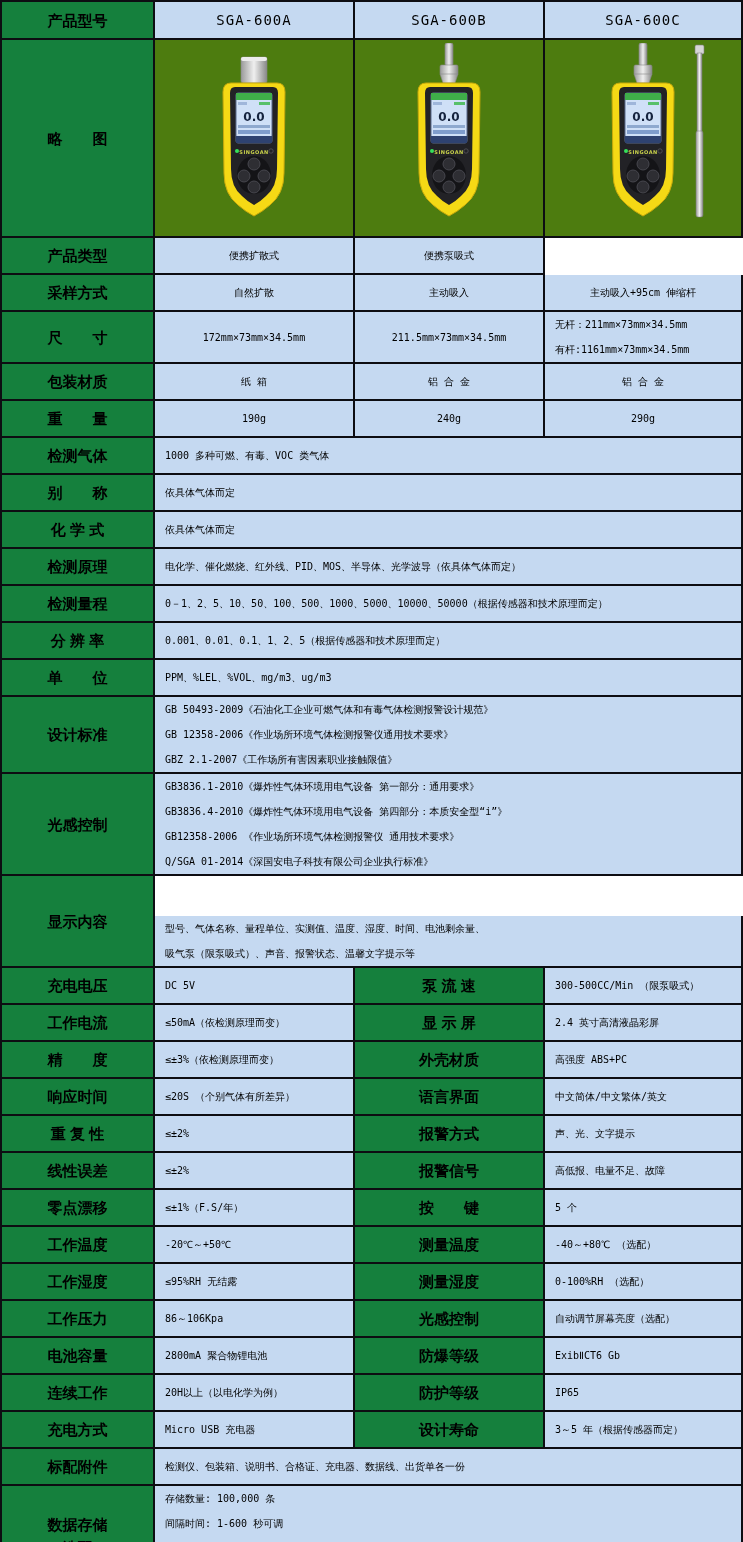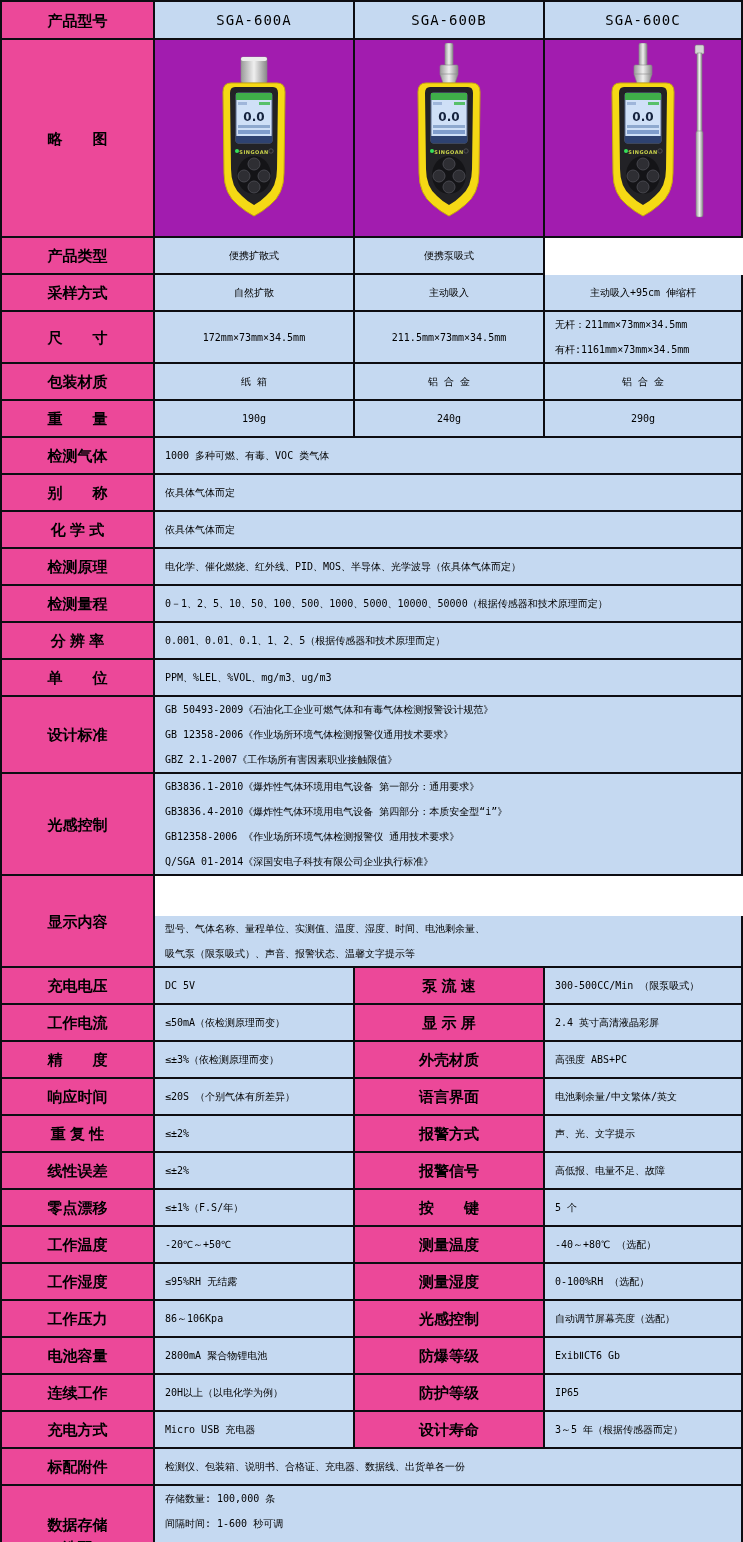--- a/index.html
+++ b/index.html
@@ -4,26 +4,26 @@
 <style>
   html,body{margin:0;padding:0;background:#fff;}
   body{width:743px;font-family:"Liberation Sans", sans-serif;color:#000;}
   .tbl{width:743px;box-sizing:border-box;border-left:2px solid #0d0d12;border-top:2px solid #0d0d12;}
   .row{display:grid;grid-template-columns:153px 200px 190px 198px;min-height:37px;}
   .row.rfull{grid-template-columns:153px 588px;}
   .row.r-head{min-height:38px;}
   .row.r-img{min-height:198px;}
   .cell{box-sizing:border-box;border-right:2px solid #0d0d12;border-bottom:2px solid #0d0d12;
         display:flex;align-items:center;justify-content:center;overflow:hidden;}
-  .lab{background:#ec4899;font-weight:bold;font-size:15px;text-align:center;line-height:21px;}
+  .lab{background:#15803d;font-weight:bold;font-size:15px;text-align:center;line-height:21px;}
   .val{background:#C5D9F1;font-size:10px;text-align:center;
        font-family:"DejaVu Sans Mono","Liberation Sans",sans-serif;}
   .val.model{font-size:14px;letter-spacing:1px;}
   .val.left, .val.fullv{justify-content:flex-start;text-align:center;padding:3px 16px 3px 10px;}
-  .imgcell{background:#a21caf;padding:2px 0;}
+  .imgcell{background:#4d7c0f;padding:2px 0;}
   .lines{flex-direction:column;align-items:flex-start;justify-content:center;}
   .lines.ctrlab{align-items:center;}
   .line{line-height:25px;white-space:nowrap;}
   .lab .line{line-height:23px;}
   svg{display:block;}
 </style>
 </head>
 <body>
 
 <div class="tbl">
@@ -257,21 +257,21 @@
     <div class="cell lab">精　　度</div>
     <div class="cell val fullv">≤±3%（依检测原理而变）</div>
     <div class="cell lab">外壳材质</div>
     <div class="cell val fullv">高强度 ABS+PC</div>
   </div>
 
   <div class="row">
     <div class="cell lab">响应时间</div>
     <div class="cell val fullv">≤20S （个别气体有所差异）</div>
     <div class="cell lab">语言界面</div>
-    <div class="cell val fullv">电池剩余量/中文繁体/英文</div>
+    <div class="cell val fullv">中文简体/中文繁体/英文</div>
   </div>
 
   <div class="row">
     <div class="cell lab">重 复 性</div>
     <div class="cell val fullv">≤±2%</div>
     <div class="cell lab">报警方式</div>
     <div class="cell val fullv">声、光、文字提示</div>
   </div>
 
   <div class="row">

